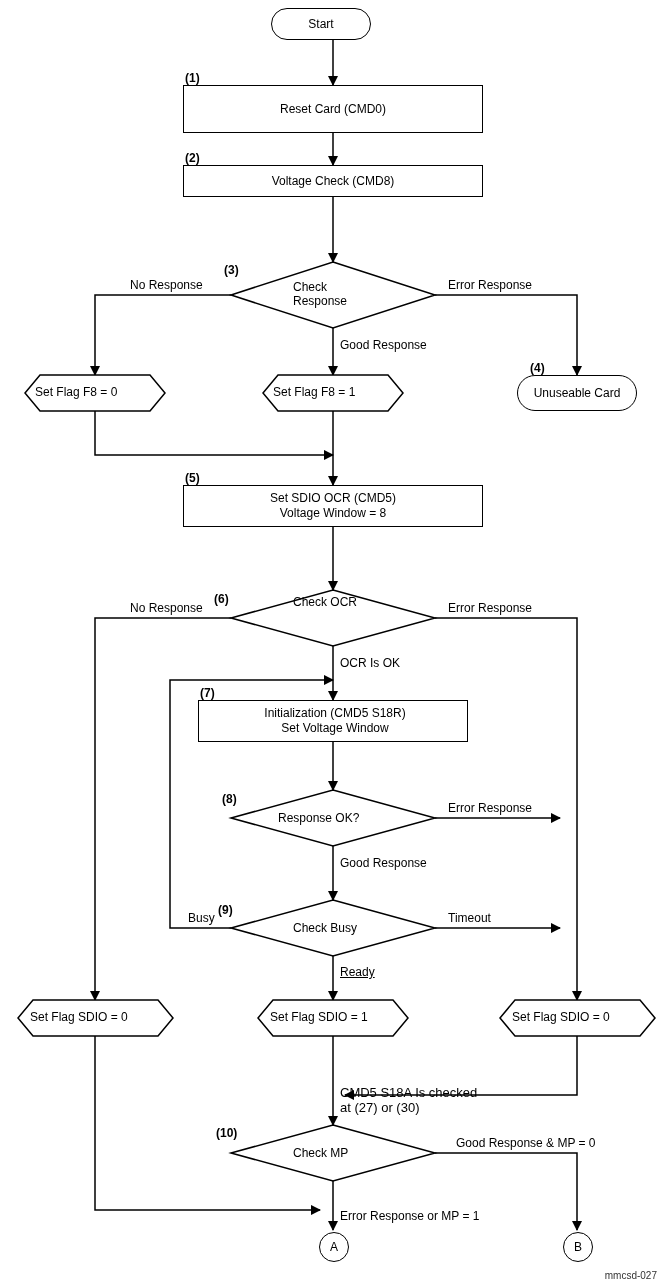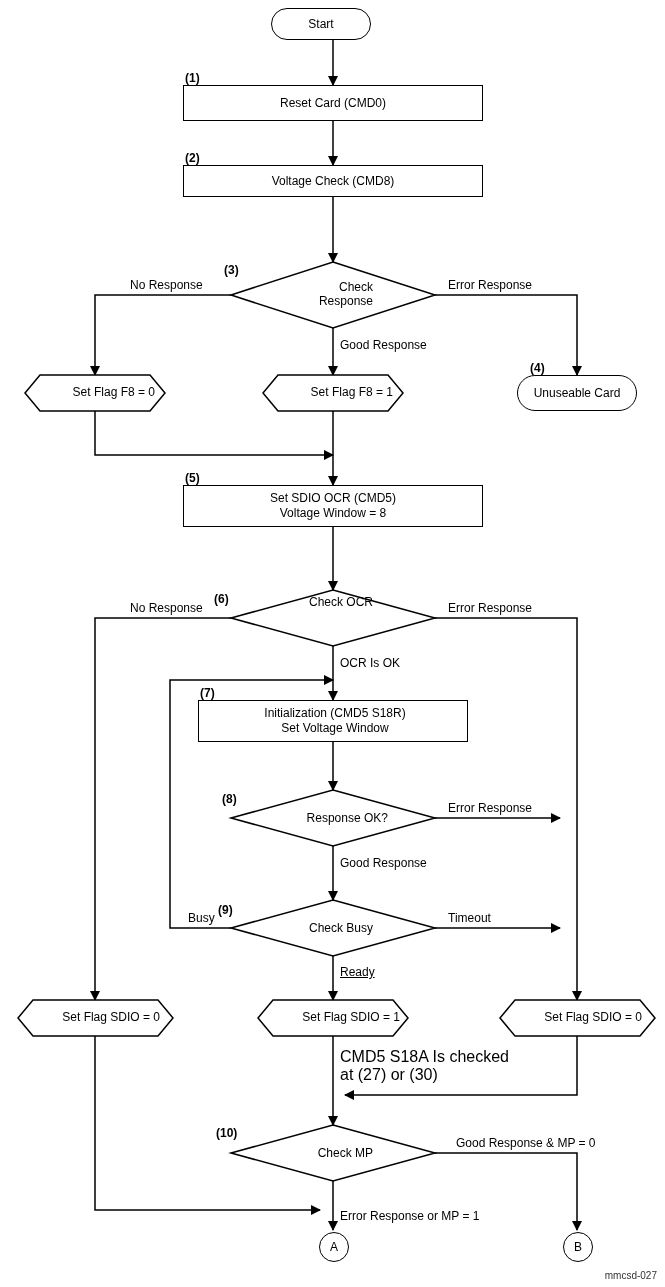--- a/index.html
+++ b/index.html
@@ -31,37 +31,38 @@
     border: 1.5px solid #000;
     border-radius: 18px;
     background: #fff;
   }
   .process {
     border: 1.5px solid #000;
     background: #fff;
   }
   .diamond-text, .hex-text {
     position: absolute;
-    text-align: right;
+    text-align: left;
     pointer-events: none;
   }
   .edge-label {
     position:absolute;
     font-size: 12px;
     white-space: nowrap;
   }
   .step-lbl {
     position:absolute;
     font-size: 12px;
     font-weight: bold;
   }
   .note {
     position:absolute;
-    font-size:16px;
+    font-size:13px;
     text-align:left;
+    margin-top:37px;
   }
   .conn {
     position:absolute;
     width:28px;
     height:28px;
     border:1.5px solid #000;
     border-radius:50%;
     display:flex;
     align-items:center;
     justify-content:center;
@@ -150,21 +151,21 @@
 
   <line x1="333" y1="1181" x2="333" y2="1230" stroke="#000" stroke-width="1.5" marker-end="url(#arrow)"></line>
 
   <polyline points="95,1036 95,1210 320,1210" fill="none" stroke="#000" stroke-width="1.5" marker-end="url(#arrow)"></polyline>
 
 </svg>
 
 <div class="node terminator" style="left:271px; top:8px; width:100px; height:32px;">Start</div>
 
 <div class="step-lbl" style="left:185px; top:71px;">(1)</div>
-<div class="node process" style="left:183px; top:85px; width:300px; height:36px;">Reset Card (CMD0)</div>
+<div class="node process" style="left:183px; top:85px; width:300px; height:48px;">Reset Card (CMD0)</div>
 
 <div class="step-lbl" style="left:185px; top:151px;">(2)</div>
 <div class="node process" style="left:183px; top:165px; width:300px; height:32px;">Voltage Check (CMD8)</div>
 
 <div class="step-lbl" style="left:224px; top:263px;">(3)</div>
 <div class="diamond-text" style="left:293px; top:280px; width:80px; white-space:pre-line;">Check
 Response</div>
 <div class="edge-label" style="left:130px; top:278px;">No Response</div>
 <div class="edge-label" style="left:448px; top:278px;">Error Response</div>
 <div class="edge-label" style="left:340px; top:338px;">Good Response</div>

